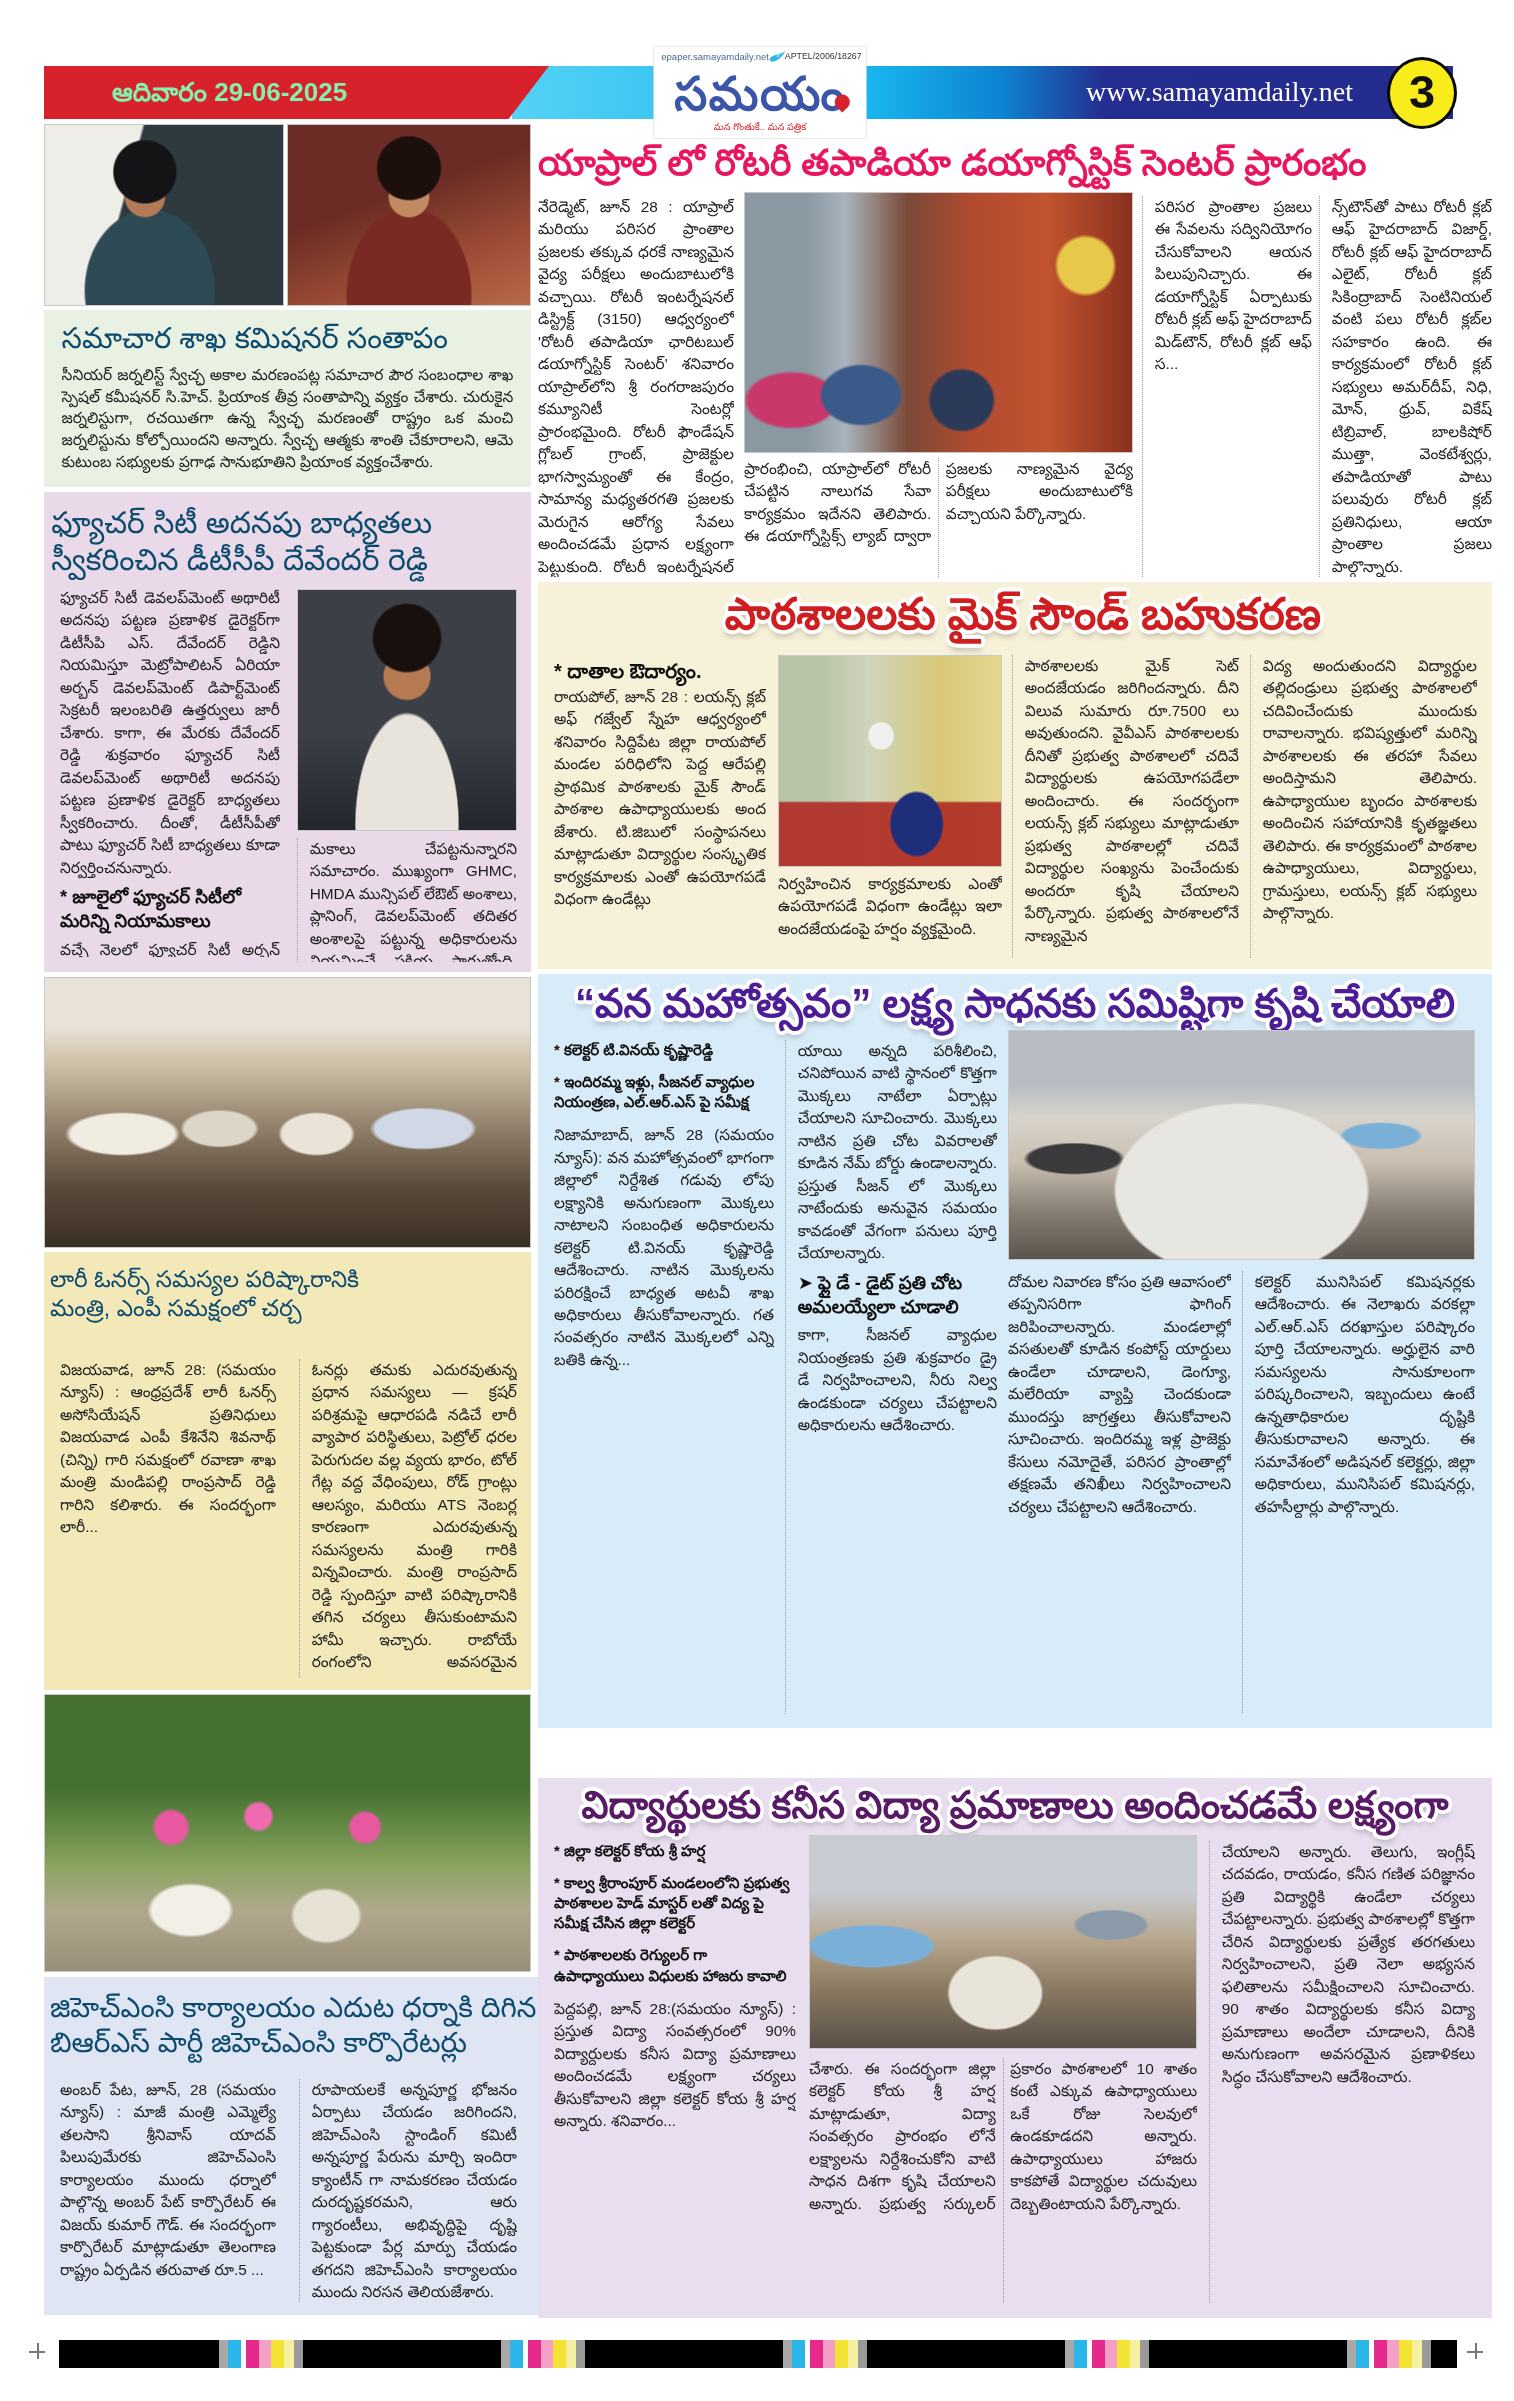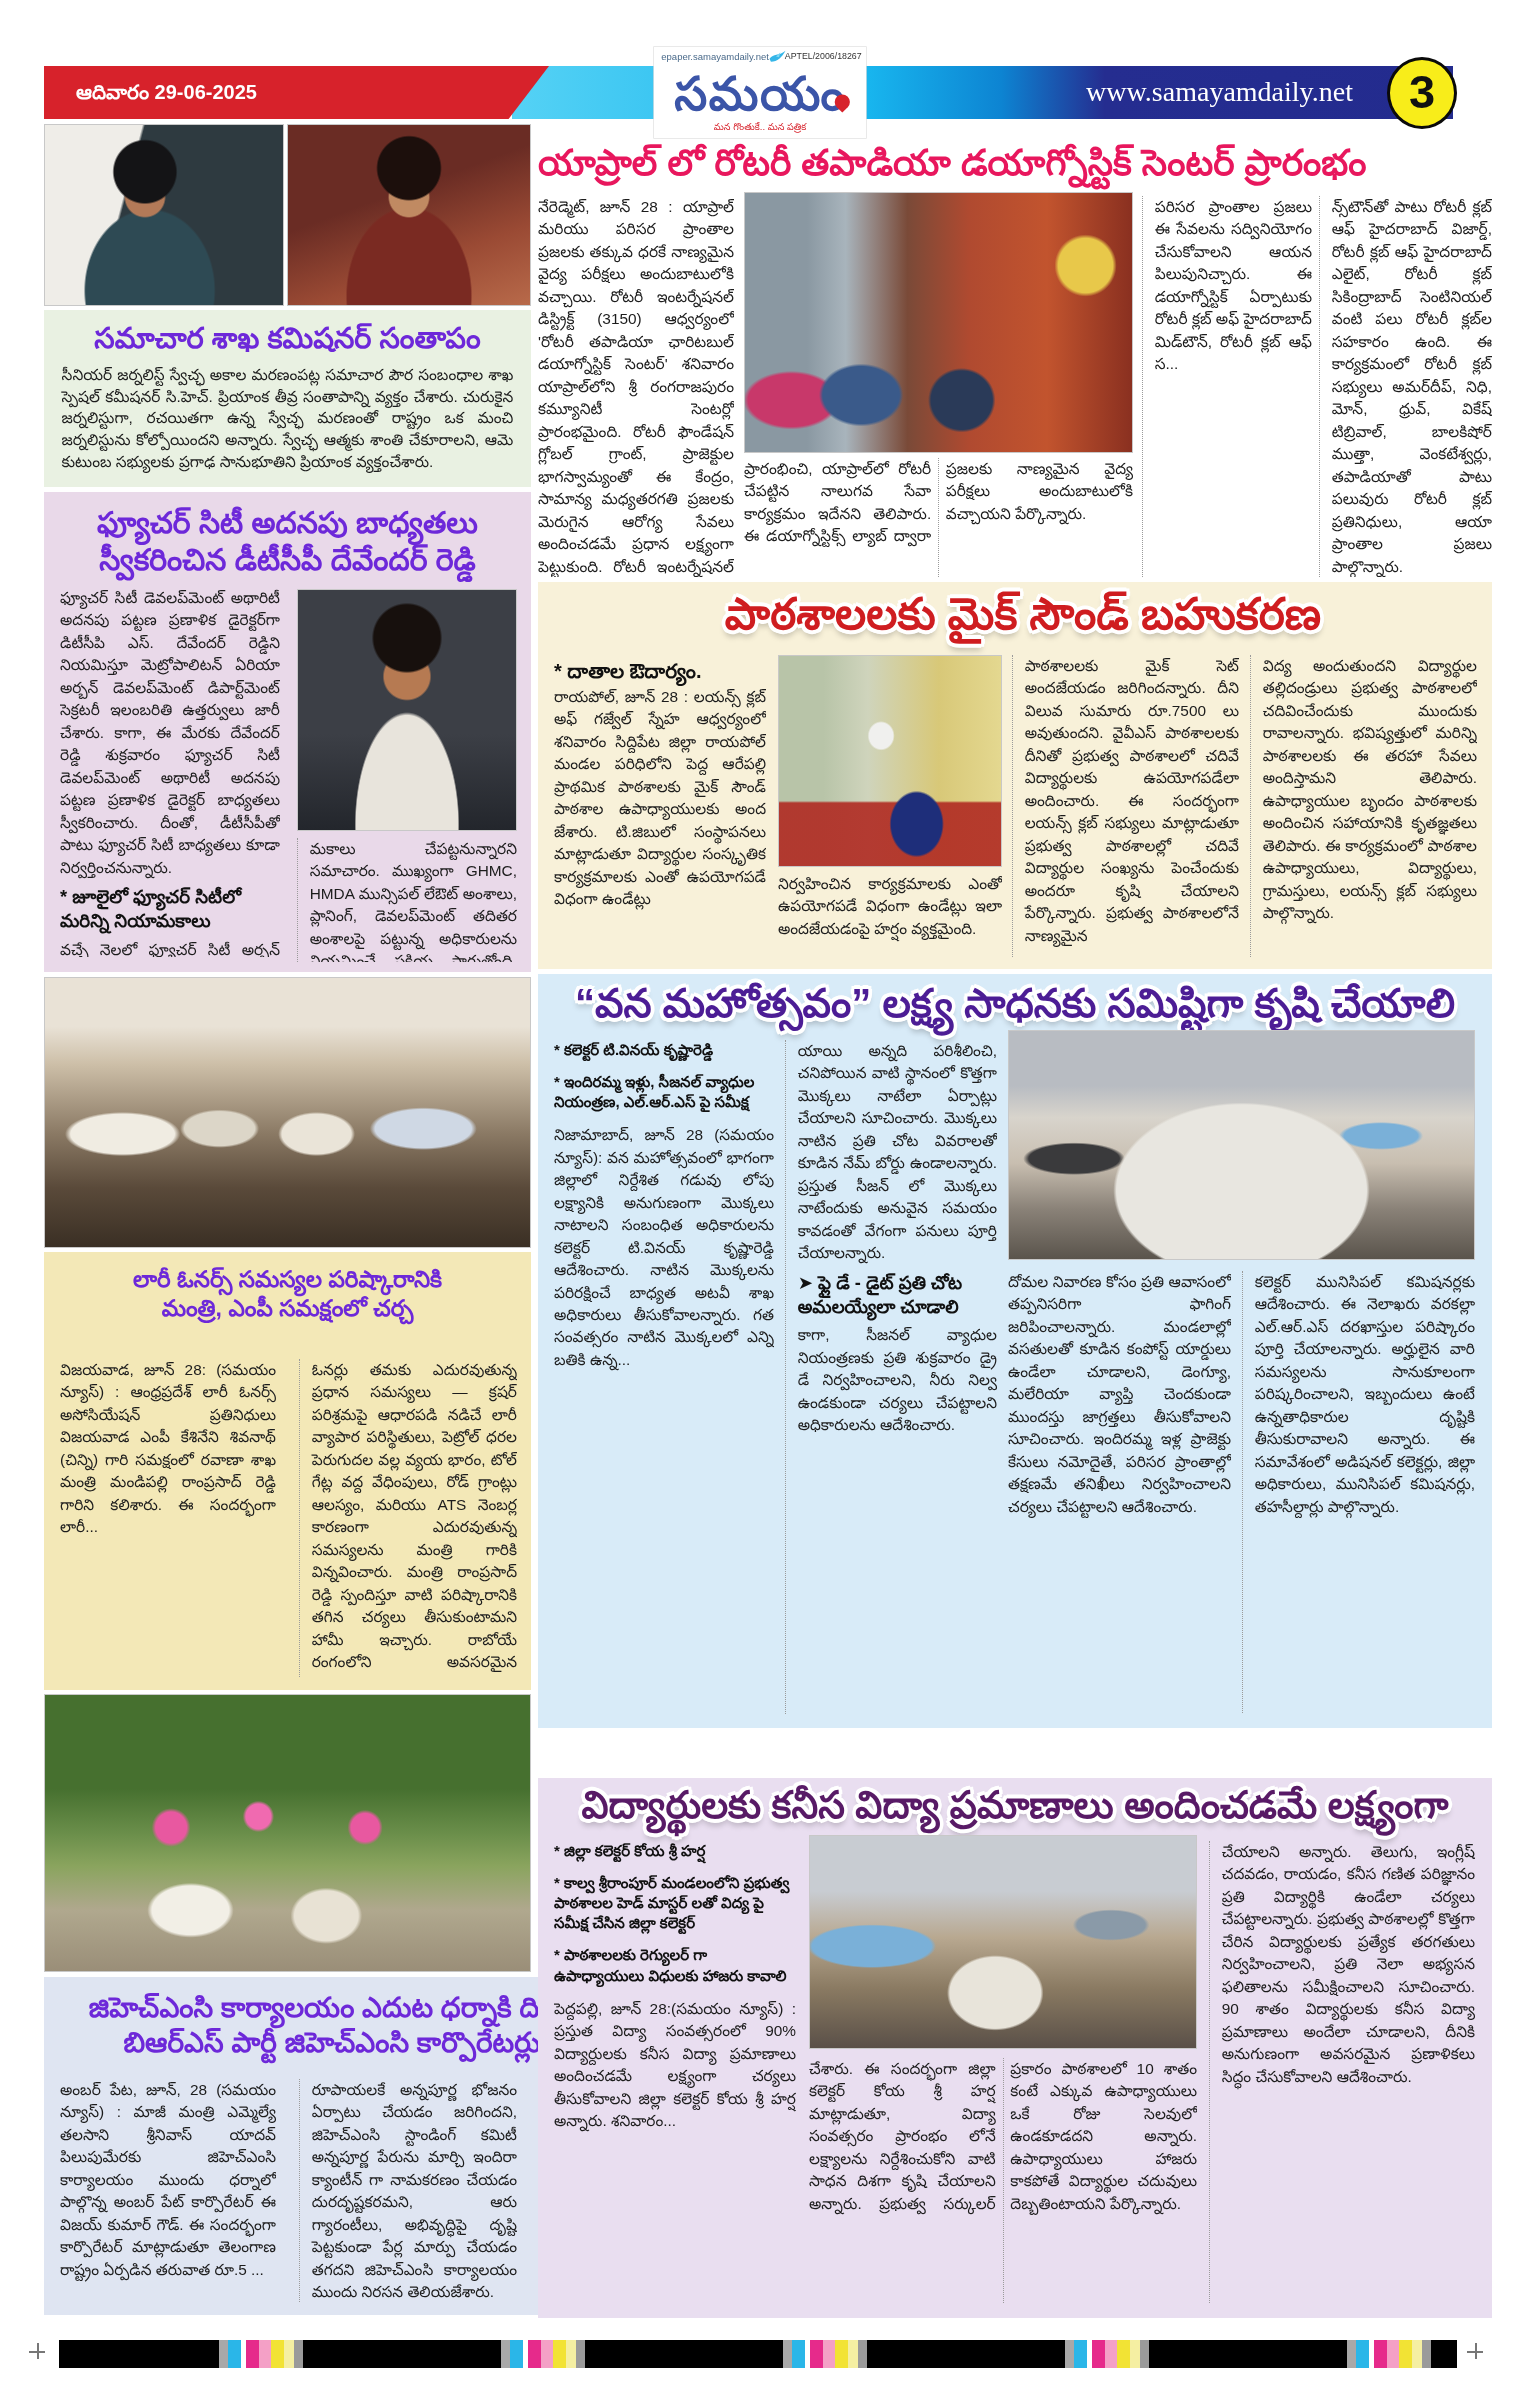--- a/index.html
+++ b/index.html
@@ -1,22 +1,22 @@
 <!DOCTYPE html>
 <html style="font-size:11.7px"><head>
 <meta charset="utf-8">
 <style>
   html,body{margin:0;padding:0;background:#e8e8e8;}
   .page{position:relative;width:1515px;height:2401px;background:#ffffff;
         font-family:"Liberation Sans","DejaVu Sans",sans-serif;overflow:hidden;}
   .abs{position:absolute;box-sizing:border-box;}
   .photo{position:absolute;box-sizing:border-box;overflow:hidden;border:0.7px solid #c8c8c8;}
   
-  .date-box{background:#d7222b;clip-path:polygon(0 0,100% 0,92% 100%,0 100%);color:#ffffff;
-            font-weight:bold;font-size:20px;line-height:53px;padding-left:32px;z-index:2;}
+  .date-box{background:#d7222b;clip-path:polygon(0 0,100% 0,92% 100%,0 100%);color:#86efac;
+            font-weight:bold;font-size:26px;line-height:53px;padding-left:68px;z-index:2;}
   .band{background:linear-gradient(90deg,#55d2f5 0%,#18b5ee 38%,#0d84d2 52%,#252d90 63%,#232b8e 100%);z-index:1;}
   .masthead{background:#fff;z-index:3;text-align:center;box-shadow:0 0 0 0.7px #e0e0e0;padding-left:28px;}
   .m-epaper{position:absolute;top:3.7px;left:7.3px;font-size:9.5px;color:#4a6a8a;}
   .m-reg{position:absolute;top:3.7px;right:4.4px;font-size:8.8px;color:#333;}
   .m-title{position:absolute;top:19px;left:0;width:100%;font-size:47px;font-weight:bold;
            color:#3b55a8;letter-spacing:1.5px;}
   .m-tag{position:absolute;bottom:2.9px;left:0;width:100%;font-size:9.5px;color:#d7222b;}
   .m-nib{position:absolute;top:48px;right:16px;width:14.6px;height:14.6px;background:#d7222b;
          border-radius:0 50% 50% 50%;transform:rotate(-135deg);}
   .m-bird{position:absolute;top:2.9px;left:114px;width:19px;height:14.6px;}
@@ -27,21 +27,21 @@
   
   .box{position:absolute;box-sizing:border-box;overflow:hidden;}
   .green-box{background:#e9f1e2;}
   .pink-box{background:#e9d9e9;}
   .cream-box{background:#f8f1d9;}
   .blue-box{background:#d8ebf8;}
   .yellow-box{background:#f3e8b7;}
   .bluegray-box{background:#dfe5f2;}
   .lavender-box{background:#e9def0;}
   
-  .hl{font-weight:bold;text-align:center;color:#6d28d9;line-height:1.25;}
+  .hl{font-weight:normal;color:#0c4a6e;line-height:1.25;}
   .pre{white-space:pre-line;}
   .hl-pink{color:#e8175d;font-weight:bold;line-height:1.1;}
   .outline{text-shadow:-2.9px -2.9px 0 #fff,2.9px -2.9px 0 #fff,-2.9px 2.9px 0 #fff,2.9px 2.9px 0 #fff,
            0 -3.7px 0 #fff,0 3.7px 0 #fff,-3.7px 0 0 #fff,3.7px 0 0 #fff,0 5.9px 5.9px rgba(0,0,0,.28);}
   .hl-red{color:#cf1d20;}
   .hl-navy{color:#4c1d95;}
   .hl-purple{color:#581a66;}
   
   .bt{position:absolute;box-sizing:border-box;font-size:15.4px;line-height:1.46;color:#1c1c1c;
       text-align:justify;overflow:hidden;}

